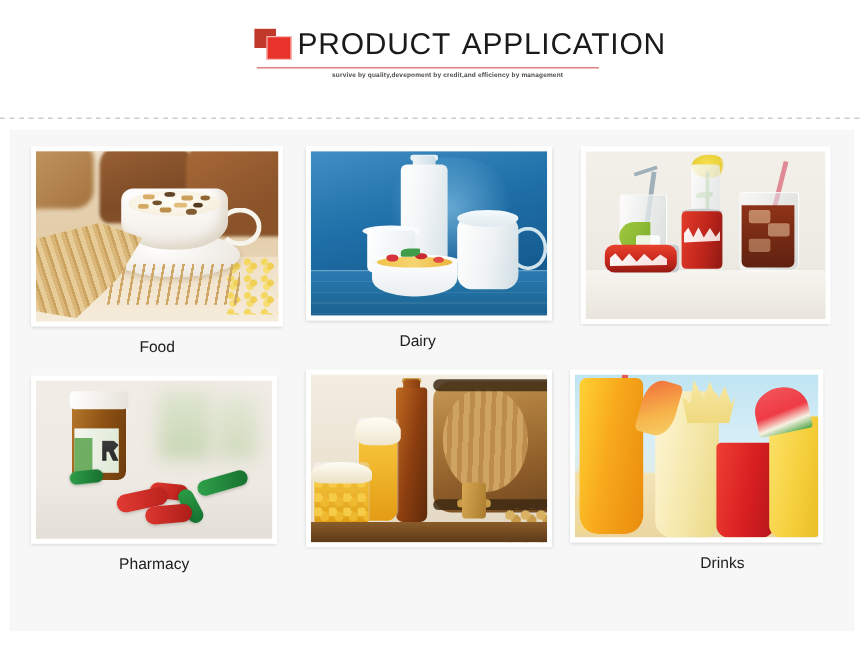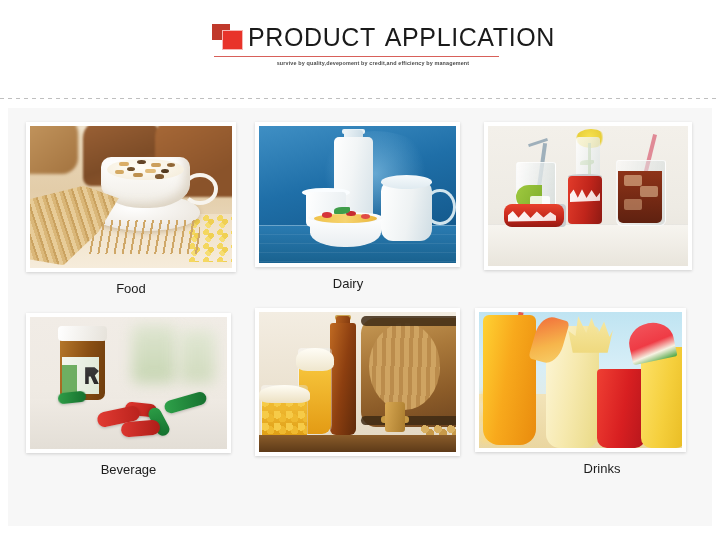--- a/index.html
+++ b/index.html
@@ -368,21 +368,21 @@
             <div class="lgreen"></div>
               <div class="rmark"></div>
             <div class="cap cG3"></div>
             <div class="cap cG1"></div>
               <div class="cap cR2"></div>
               <div class="cap cR1"></div>
             <div class="cap cG2"></div>
               <div class="cap cR3"></div>
           </div>
         </div>
-        <div class="caption">Beverage</div>
+        <div class="caption">Pharmacy</div>
       </div>
 
       <div class="cell" style="left:247px;top:200px;width:205px;">
         <div class="thumb" style="width:205px;height:148px;">
           <div class="ph beer">
             <div class="barrel"></div>
               <div class="barrelface"></div>
               <div class="hoop1"></div>
               <div class="hoop2"></div>
             <div class="tapspout"></div>

